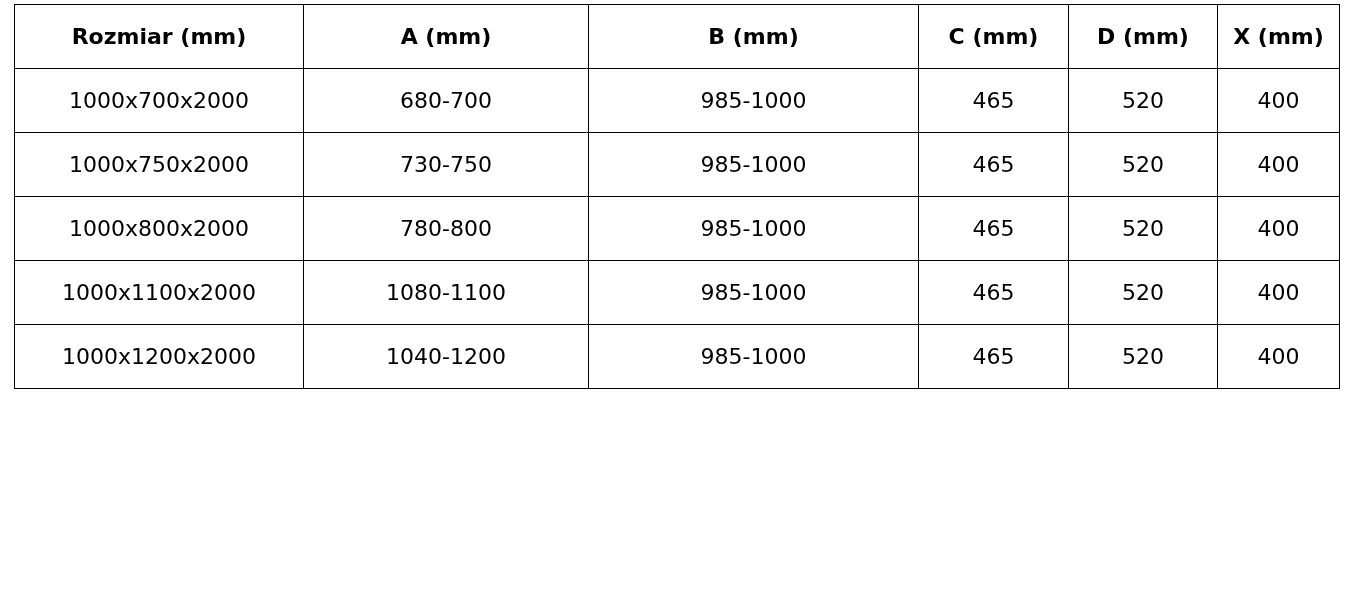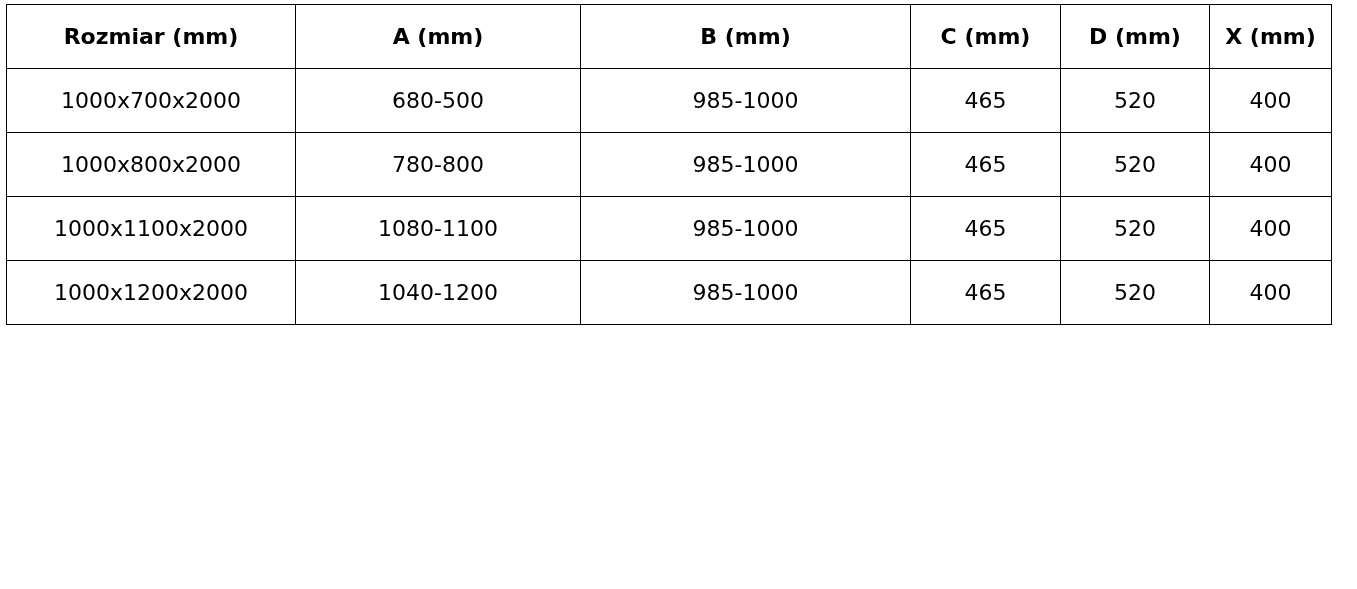--- a/index.html
+++ b/index.html
@@ -8,21 +8,21 @@
     background: #ffffff;
   }
   body {
     width: 1357px;
     height: 589px;
     font-family: "DejaVu Sans", "Liberation Sans", sans-serif;
     color: #000000;
     overflow: hidden;
   }
   .table-wrap {
-    padding: 4px 0 0 4px;
+    padding: 4px 0 0 12px;
     box-sizing: border-box;
     border-radius: 9px;
   }
   table.spec-table {
     border-collapse: collapse;
     table-layout: fixed;
     width: 1325px;
     margin: 0 0 0 2px;
   }
   table.spec-table th,
@@ -70,21 +70,29 @@
         <th>A (mm)</th>
         <th>B (mm)</th>
         <th>C (mm)</th>
         <th>D (mm)</th>
         <th>X (mm)</th>
       </tr>
     </thead>
     <tbody>
       <tr>
         <td>1000x700x2000</td>
-        <td>680-500</td>
+        <td>680-700</td>
+        <td>985-1000</td>
+        <td>465</td>
+        <td>520</td>
+        <td>400</td>
+      </tr>
+      <tr>
+        <td>1000x750x2000</td>
+        <td>730-750</td>
         <td>985-1000</td>
         <td>465</td>
         <td>520</td>
         <td>400</td>
       </tr>
       <tr>
         <td>1000x800x2000</td>
         <td>780-800</td>
         <td>985-1000</td>
         <td>465</td>

